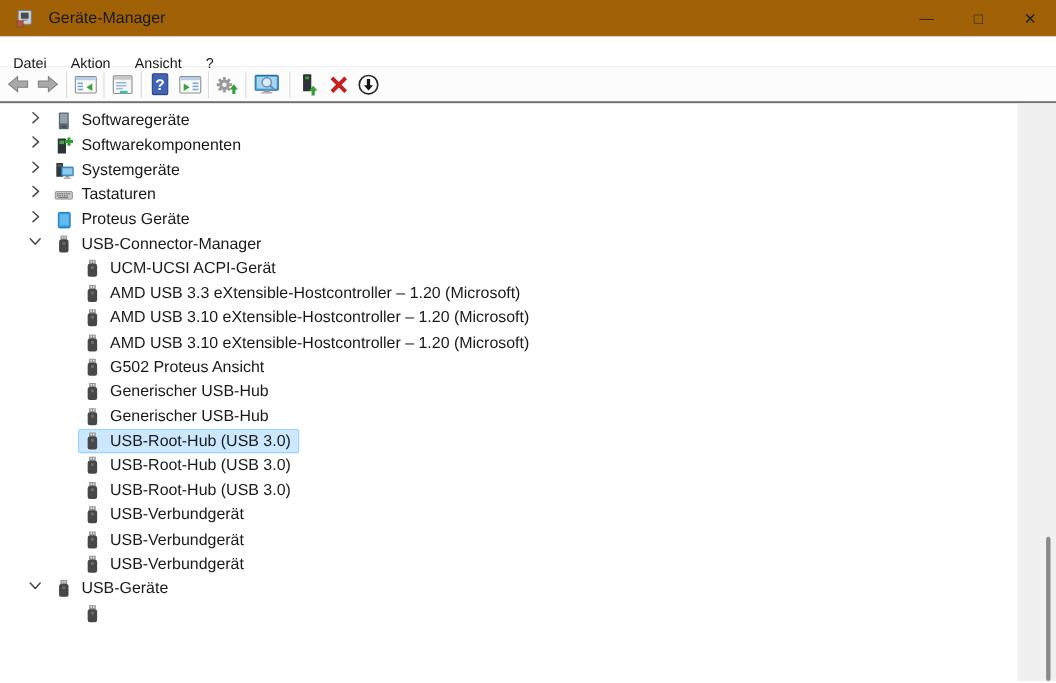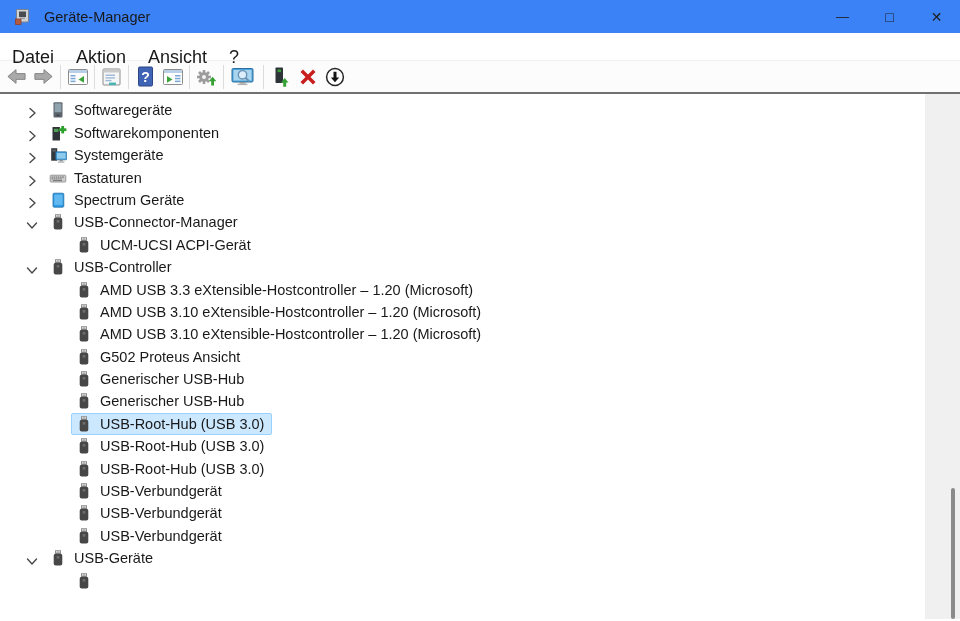--- a/index.html
+++ b/index.html
@@ -1,45 +1,45 @@
 <!DOCTYPE html>
 <html style="--sel-bg: #cce8ff; --sel-border: #99d1ff;"><head>
 <meta charset="utf-8">
 <style>
   * { box-sizing: border-box; margin: 0; padding: 0; }
   html,body { width:960px; height:621px; overflow:hidden; background:#fff;
     font-family:"Liberation Sans", sans-serif; color:#191919; }
 
   
-  .titlebar { height:33px; background:#3b82f6; display:flex; align-items:center; position:relative; }
+  .titlebar { height:33px; background:#a16207; display:flex; align-items:center; position:relative; }
   .app-icon { margin-left:13px; width:18px; height:18px; display:flex; align-items:center; justify-content:center; }
   .title-text { margin-left:13px; font-size:14.5px; }
   .win-controls { position:absolute; right:0; top:0; height:33px; display:flex; }
   .win-btn { width:47px; height:33px; display:flex; align-items:center; justify-content:center;
     font-size:13px; color:#1f1f1f; }
   .win-btn.minimize { font-size:13px; }
   .win-btn.maximize { font-size:14px; }
   .win-btn.close { font-size:14px; }
 
   
   .menubar { height:28px; background:#fff; display:flex; align-items:center; padding-left:1px;
     border-bottom:1px solid #f0f0f0; }
-  .menu-item { padding:0 11px; font-size:18px; height:100%; display:flex; align-items:center;margin-top:22px; }
+  .menu-item { padding:0 11px; font-size:13px; height:100%; display:flex; align-items:center;margin-top:22px; }
 
   
   .toolbar { height:33px; background:#fcfcfc; display:flex; align-items:center; padding-left:3px;
     border-bottom:2px solid #717171; }
   .tb-btn { width:27px; height:27px; display:flex; align-items:center; justify-content:center; }
   .tb-btn.wide { width:33px; }
   .tb-sep { width:1px; height:24px; background:#dcdcdc; margin:0 3px; }
 
   
   .content { position:relative; height:525px; background:#fff; overflow:hidden; }
   .tree { padding-top:5px; }
-  .tree-row { height:22.4px; display:flex; align-items:flex-end; white-space:nowrap; }
+  .tree-row { height:22.4px; display:flex; align-items:flex-start; white-space:nowrap; }
   .chev { width:16px; height:16px; margin-left:24px; display:flex; align-items:center; justify-content:center; flex:0 0 16px; }
   .inner { display:flex; align-items:center; padding:1px 7px 1px 3px; border:1px solid transparent; border-radius:2px; }
   .inner.lvl1 { margin-left:5px; }
   .inner.lvl2 { margin-left:71px; }
   .inner.selected { background:var(--sel-bg,#cce8ff); border-color:var(--sel-border,#99d1ff); }
   .ico { display:flex; align-items:center; justify-content:center; }
   .tree-ico { width:18px; height:18px; flex:0 0 18px; }
   .tree-label { margin-left:7px; font-size:14.5px; }
 
   
@@ -285,21 +285,21 @@
             <path d="M6 3.5 L11 8 L6 12.5" fill="none" stroke="#4a4a4a" stroke-width="1.4" stroke-linecap="round" stroke-linejoin="round"></path>
           </svg>
         </span>
         <span class="inner lvl1">
           <span class="ico tree-ico">
             <svg width="18" height="18" viewBox="0 0 18 18">
               <rect x="4" y="2.2" width="10.8" height="14" rx="1.1" fill="#2e9be6" stroke="#1f6ea6" stroke-width="0.8"></rect>
               <rect x="5.3" y="3.7" width="8.2" height="10.2" fill="#62b9f0"></rect>
             </svg>
           </span>
-          <span class="tree-label">Spectrum Geräte</span>
+          <span class="tree-label">Proteus Geräte</span>
         </span>
       </div>
       <div class="tree-row">
         <span class="ico chev">
           <svg width="16" height="16" viewBox="0 0 16 16">
             <path d="M3.5 6 L8 11 L12.5 6" fill="none" stroke="#4a4a4a" stroke-width="1.4" stroke-linecap="round" stroke-linejoin="round"></path>
           </svg>
         </span>
         <span class="inner lvl1">
           <span class="ico tree-ico">
@@ -319,39 +319,20 @@
           <span class="ico tree-ico">
             <svg width="18" height="18" viewBox="0 0 18 18">
               <rect x="6" y="1.2" width="6" height="4" fill="#8f8f8f"></rect>
               <rect x="7.2" y="2" width="1.3" height="1.7" fill="#e9e9e9"></rect>
               <rect x="9.5" y="2" width="1.3" height="1.7" fill="#e9e9e9"></rect>
               <rect x="4.7" y="4.8" width="8.6" height="11.8" rx="2" fill="#474747"></rect>
               <rect x="7.7" y="7" width="2.6" height="2.6" fill="#6d6d6d"></rect>
             </svg>
           </span>
           <span class="tree-label">UCM-UCSI ACPI-Gerät</span>
-        </span>
-      </div>
-      <div class="tree-row">
-        <span class="ico chev">
-          <svg width="16" height="16" viewBox="0 0 16 16">
-            <path d="M3.5 6 L8 11 L12.5 6" fill="none" stroke="#4a4a4a" stroke-width="1.4" stroke-linecap="round" stroke-linejoin="round"></path>
-          </svg>
-        </span>
-        <span class="inner lvl1">
-          <span class="ico tree-ico">
-            <svg width="18" height="18" viewBox="0 0 18 18">
-              <rect x="6" y="1.2" width="6" height="4" fill="#8f8f8f"></rect>
-              <rect x="7.2" y="2" width="1.3" height="1.7" fill="#e9e9e9"></rect>
-              <rect x="9.5" y="2" width="1.3" height="1.7" fill="#e9e9e9"></rect>
-              <rect x="4.7" y="4.8" width="8.6" height="11.8" rx="2" fill="#474747"></rect>
-              <rect x="7.7" y="7" width="2.6" height="2.6" fill="#6d6d6d"></rect>
-            </svg>
-          </span>
-          <span class="tree-label">USB-Controller</span>
         </span>
       </div>
       <div class="tree-row">
         <span class="inner lvl2">
           <span class="ico tree-ico">
             <svg width="18" height="18" viewBox="0 0 18 18">
               <rect x="6" y="1.2" width="6" height="4" fill="#8f8f8f"></rect>
               <rect x="7.2" y="2" width="1.3" height="1.7" fill="#e9e9e9"></rect>
               <rect x="9.5" y="2" width="1.3" height="1.7" fill="#e9e9e9"></rect>
               <rect x="4.7" y="4.8" width="8.6" height="11.8" rx="2" fill="#474747"></rect>

